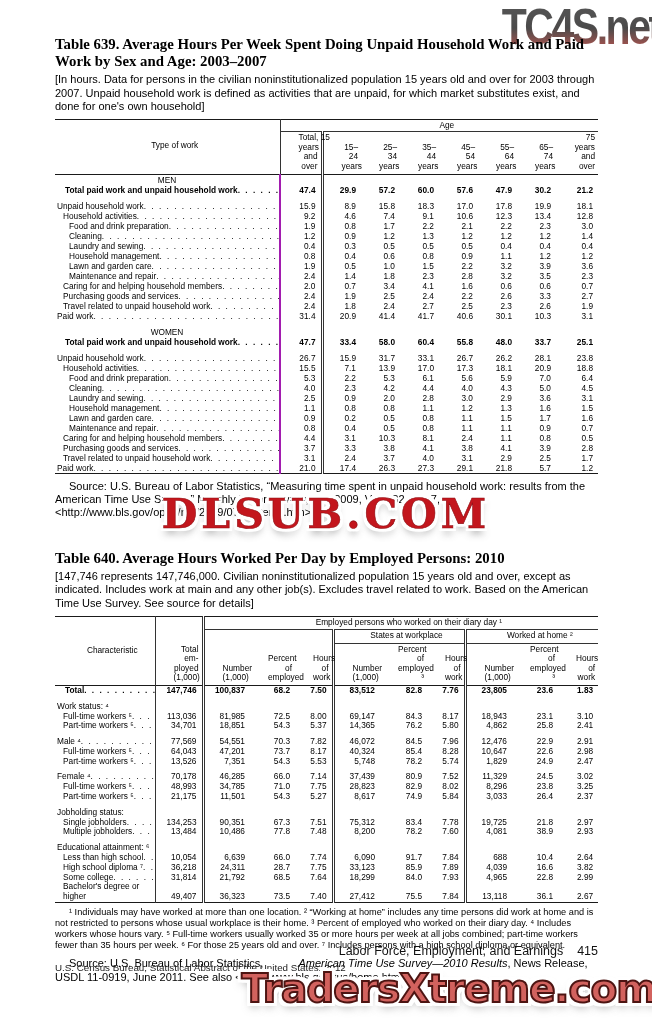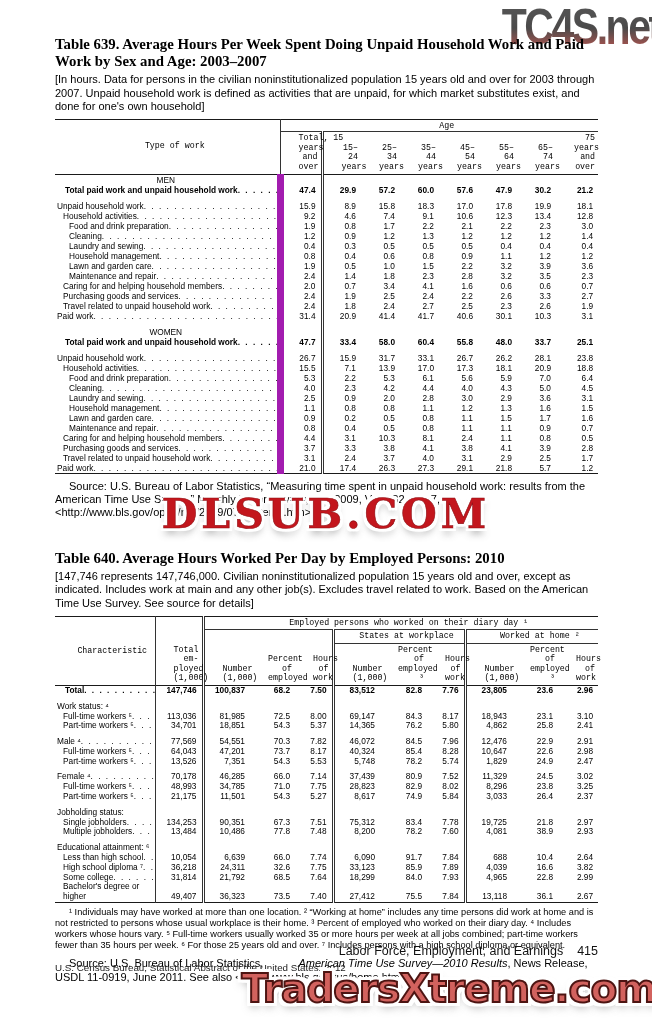--- a/index.html
+++ b/index.html
@@ -18,30 +18,30 @@
     font-size:14.8px;line-height:1.16;margin:0 0 3px 0;color:#000;
   }
   .tbl-note{font-size:11px;line-height:1.2;margin:0 0 6px 0;color:#000;}
 
   table.stat{
     width:543px;table-layout:fixed;border-collapse:collapse;
     border-top:1.5px solid #1a1a1a;border-bottom:1px solid #1a1a1a;
     font-size:8.3px;color:#000;
   }
   table.stat thead{border-bottom:1.5px solid #1a1a1a;}
-  table.stat th{font-weight:400;vertical-align:bottom;padding:1px 3px 2px 18px;line-height:1.15;font-family:Liberation Mono, monospace;}
+  table.stat th{font-weight:400;vertical-align:bottom;padding:1px 3px 2px 18px;line-height:1.15;}
   table.stat td{padding:0;line-height:10px;vertical-align:bottom;}
   table.stat td.v{text-align:right;padding-right:5px;white-space:nowrap;}
 
   
   #t639 .h-type{text-align:center;vertical-align:middle;border-right:1px solid #333;}
   #t639 .h-age{text-align:center;border-bottom:1px solid #333;padding-bottom:1px;}
   #t639 .h-total{text-align:right;border-right:3px double #333;}
   #t639 .h-agecol{text-align:right;}
-  #t639 td.lbl{border-right:7px solid #a21caf;}
+  #t639 td.lbl{border-right:2px solid #a21caf;}
   #t639 td.c0{border-right:3px double #333;}
 
   
   #t640 .h-char{text-align:center;vertical-align:middle;border-right:1px solid #333;}
   #t640 .h-totemp{text-align:right;border-right:3px double #333;}
   #t640 .h-diary{text-align:center;border-bottom:1px solid #333;}
   #t640 .h-gap3{border-right:3px double #333;}
   #t640 .h-wp,#t640 .h-home{text-align:center;border-bottom:1px solid #333;}
   #t640 .h-wp{border-right:3px double #333;}
   #t640 .h-num{text-align:center;}
@@ -630,21 +630,21 @@
           </td>
           <td class="v c0">147,746</td>
           <td class="v c1">100,837</td>
           <td class="v c2">68.2</td>
           <td class="v c3">7.50</td>
           <td class="v c4">83,512</td>
           <td class="v c5">82.8</td>
           <td class="v c6">7.76</td>
           <td class="v c7">23,805</td>
           <td class="v c8">23.6</td>
-          <td class="v c9">2.96</td>
+          <td class="v c9">1.83</td>
         </tr>
         <tr class="r-head gap">
           <td class="lbl">
             <div class="lead">
               <span class="txt">Work status: ⁴</span>
             </div>
           </td>
           <td class="v c0"></td>
           <td class="v c1"></td>
           <td class="v c2"></td>
@@ -890,21 +890,21 @@
         </tr>
         <tr class="r-data">
           <td class="lbl">
             <div class="lead" style="padding-left: 8px;">
               <span class="txt">High school diploma ⁷</span>
               <span class="dots"></span>
             </div>
           </td>
           <td class="v c0">36,218</td>
           <td class="v c1">24,311</td>
-          <td class="v c2">32.6</td>
+          <td class="v c2">28.7</td>
           <td class="v c3">7.75</td>
           <td class="v c4">33,123</td>
           <td class="v c5">85.9</td>
           <td class="v c6">7.89</td>
           <td class="v c7">4,039</td>
           <td class="v c8">16.6</td>
           <td class="v c9">3.82</td>
         </tr>
         <tr class="r-data">
           <td class="lbl">

